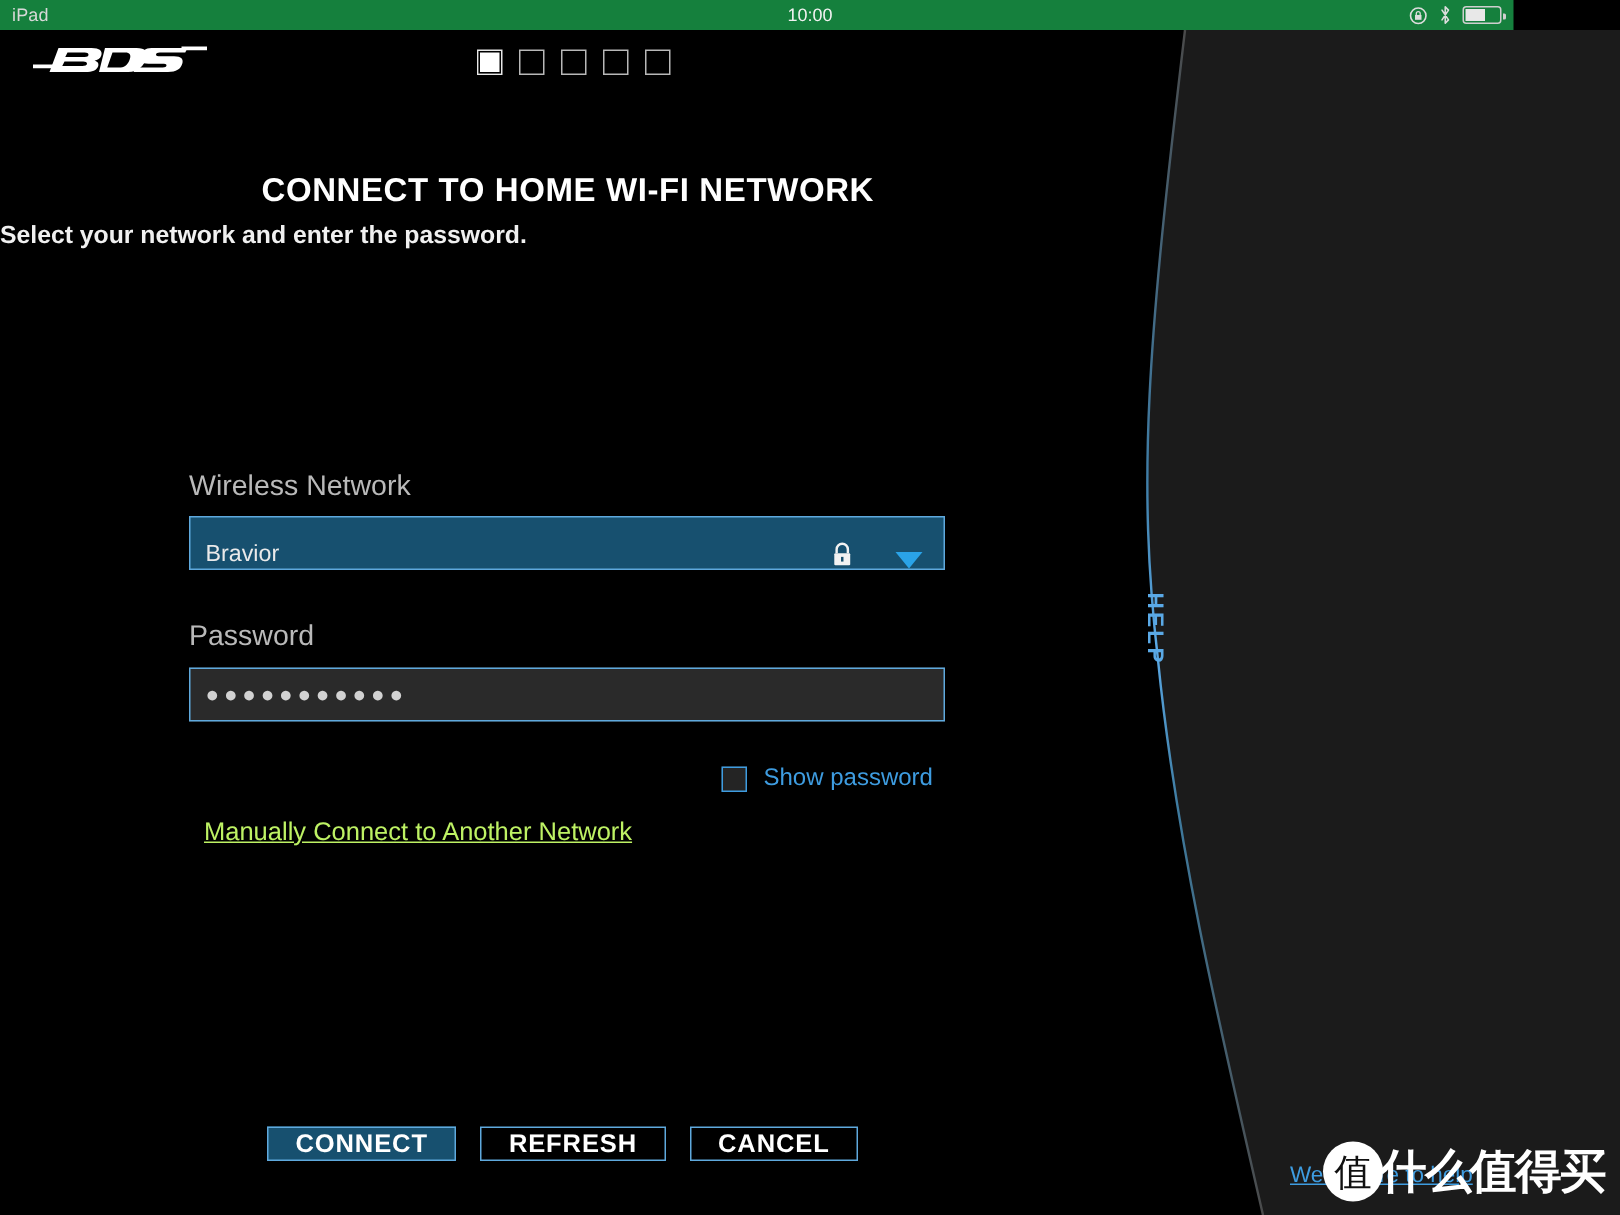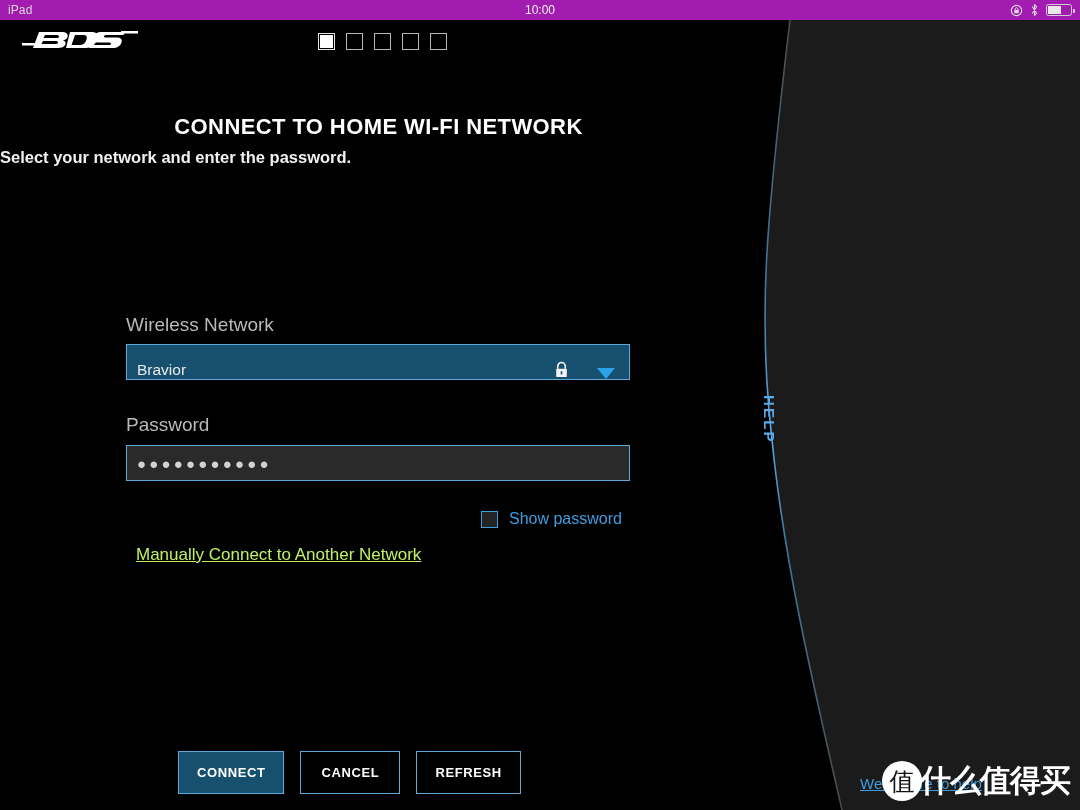--- a/index.html
+++ b/index.html
@@ -13,24 +13,25 @@
     overflow: hidden;
     font-family: "Liberation Sans", sans-serif;
     color: #fff;
     position: relative;
   }
 
   
   .statusbar {
     position: absolute;
     top: 0; left: 0;
-    width: 1080px;
+    width: 989px;
     height: 20px;
-    background: #a21caf;
+    background: #15803d;
     z-index: 40;
+    padding-left: 20px;
   }
   .status-device {
     position: absolute;
     left: 8px; top: 3px;
     font-size: 12px;
     color: #d8d8d8;
     letter-spacing: 0.1px;
   }
   .status-clock {
     position: absolute;
@@ -265,27 +266,27 @@
   
   .btn-row {
     position: absolute;
     left: 178px;
     top: 731px;
     display: flex;
     gap: 16px;
     z-index: 12;
   }
   .btn {
-    height: 43px;
+    height: 23px;
     min-width: 100px;
     padding: 0 18px;
     display: flex;
     align-items: center;
     justify-content: center;
-    font-size: 13px;
+    font-size: 17px;
     font-weight: 700;
     letter-spacing: 0.6px;
     color: #ffffff;
     border: 1.3px solid #5fa9dd;
     box-sizing: border-box;
     background: transparent;
     font-family: "Liberation Sans", sans-serif;
   }
   .btn.primary { background: #17506f; }
 
@@ -365,22 +366,22 @@
 
   <div class="show-password-row">
     <span class="checkbox"></span>
     <span class="show-password-label">Show password</span>
   </div>
 
   <div class="manual-link">Manually Connect to Another Network</div>
 
   <div class="btn-row">
     <button class="btn primary">CONNECT</button>
+    <button class="btn">REFRESH</button>
     <button class="btn">CANCEL</button>
-    <button class="btn">REFRESH</button>
   </div>
 </div>
 
 <div class="bose-logo">
   <svg viewBox="0 0 232 44">
     <g fill="#ffffff">
       <rect x="0" y="30" width="30" height="5"></rect>
       <rect x="198" y="6" width="34" height="5"></rect>
       <path d="M34 8 h44 c11 0 15 4 13 10 c-1 4 -5 6 -9 7 c4 1 6 3 5 7 c-2 6 -8 8 -17 8 H22 Z
                M46 14 l-3 6 h26 c3 0 5 -1 5 -3 c0 -2 -2 -3 -5 -3 Z

